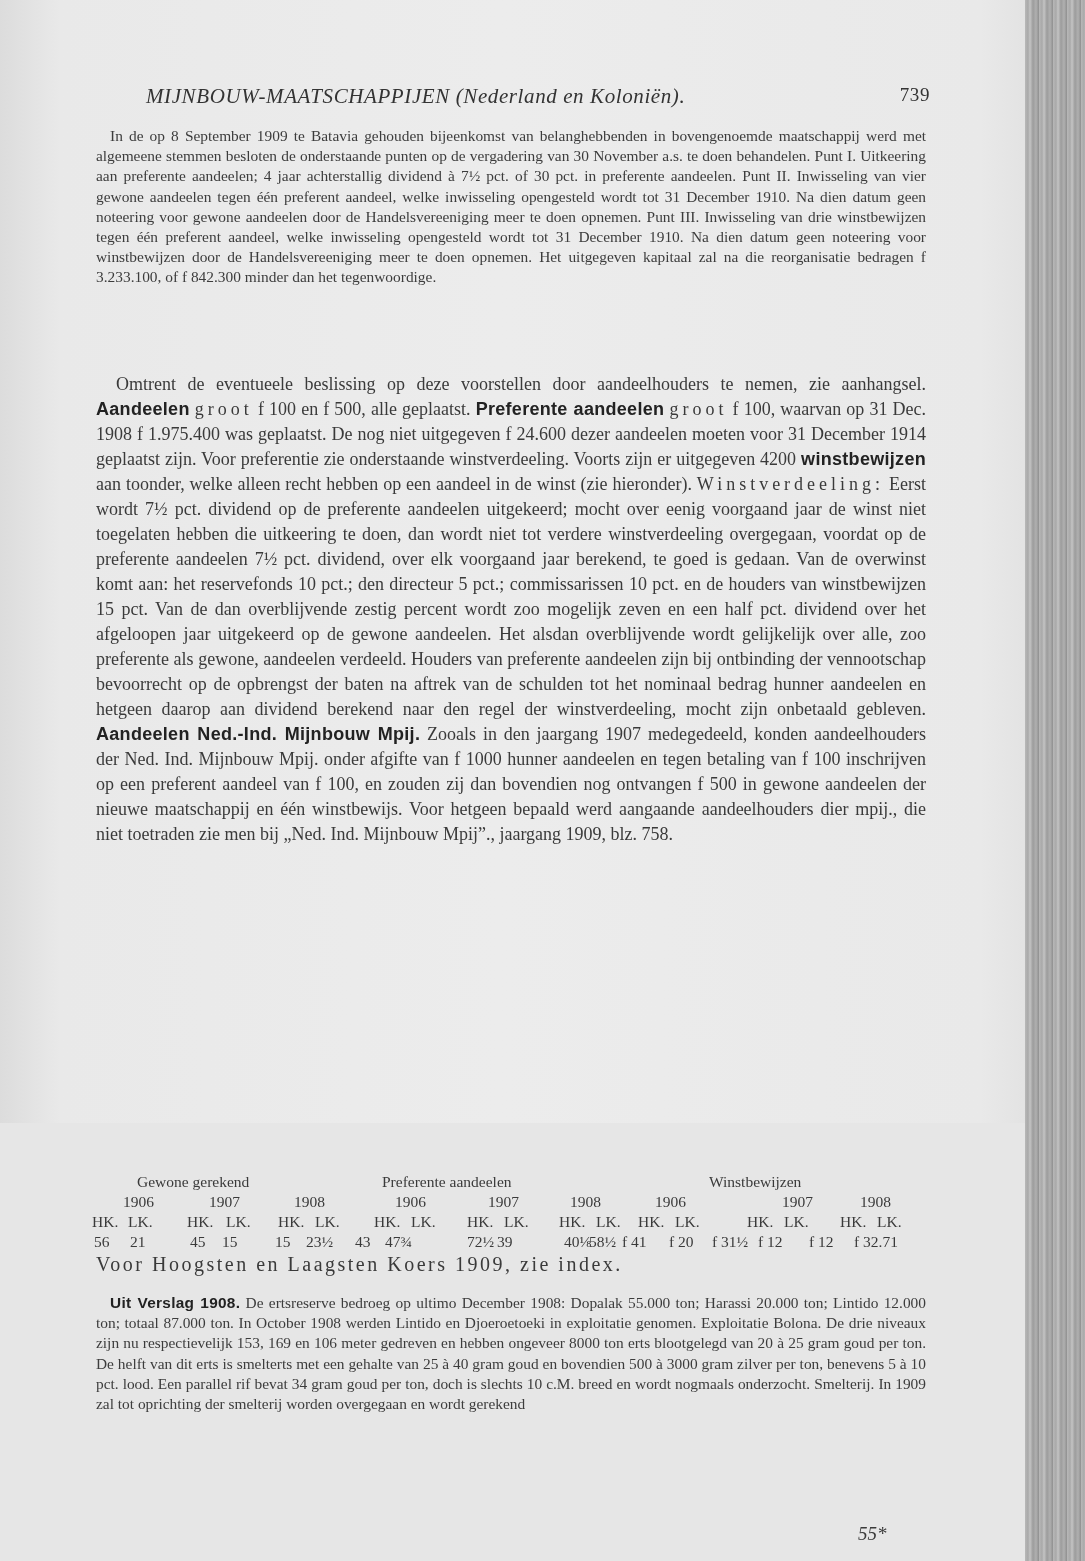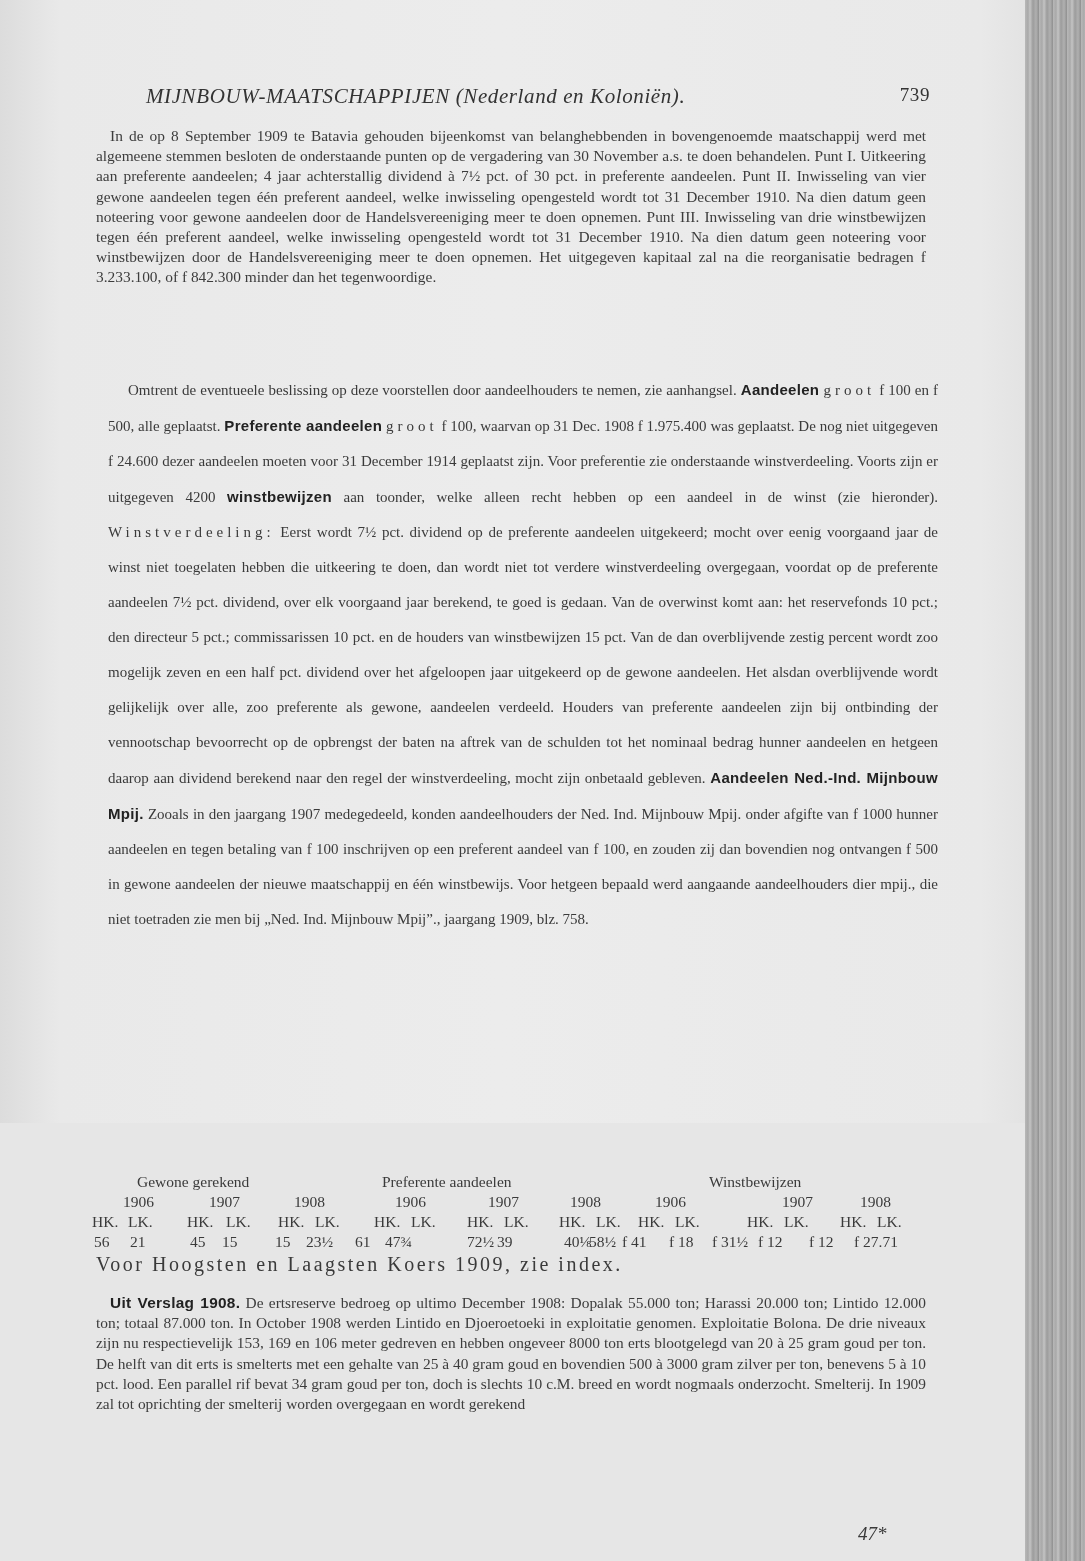--- a/index.html
+++ b/index.html
@@ -7,21 +7,21 @@
        font-family:"Liberation Serif","DejaVu Serif",serif;color:#3a3a3a;}
   .page{position:absolute;left:0;top:0;width:1030px;height:1123px;
         background:linear-gradient(to right,#dcdcdc 0px,#e9e9e9 60px,#ececec 500px,#e9e9e9 980px,#e2e2e2 1030px);}
   .gutter{position:absolute;left:1025px;top:0;width:60px;height:1561px;
         background:repeating-linear-gradient(to right,#b8b8b8 0px,#a9a9a9 3px,#c4c4c4 5px,#9c9c9c 8px,#b0b0b0 11px,#8f8f8f 14px);}
   .header{position:absolute;left:146px;top:84px;width:790px;font-size:21px;font-style:italic;
           letter-spacing:0.6px;color:#333;white-space:nowrap;}
   .header .pno{position:absolute;right:6px;top:0;font-style:normal;font-size:19px;}
   .small{position:absolute;left:96px;width:830px;font-size:15.4px;line-height:20.2px;
          text-align:justify;text-indent:14px;color:#3c3c3c;}
-  .body{position:absolute;left:108px;width:830px;font-size:15px;line-height:35px;
+  .body{position:absolute;left:96px;width:830px;font-size:18px;line-height:25px;
         text-align:justify;text-indent:20px;color:#3a3a3a;}
   .b{font-family:"Liberation Sans","DejaVu Sans",sans-serif;font-weight:bold;color:#222;letter-spacing:0.3px;}
   .sp{letter-spacing:4px;}
   .table-title{position:absolute;left:96px;top:1150px;width:830px;text-align:center;font-size:16px;letter-spacing:0.5px;}
   .tbl{position:absolute;left:92px;top:1172px;width:840px;font-size:15.5px;line-height:20px;}
   .row{position:relative;height:20px;white-space:nowrap;}
   .row span{position:absolute;}
   .index-note{position:absolute;left:96px;top:1253px;width:830px;text-align:left;font-size:20px;letter-spacing:2.5px;}
   .footer{position:absolute;left:858px;top:1523px;font-size:19px;font-style:italic;}
 </style>
@@ -77,35 +77,35 @@
       <span style="left:748px">HK.</span>
       <span style="left:785px">LK.</span>
     </div>
     <div class="row">
       <span style="left:2px">56</span>
       <span style="left:38px">21</span>
       <span style="left:98px">45</span>
       <span style="left:130px">15</span>
       <span style="left:183px">15</span>
       <span style="left:214px">23½</span>
-      <span style="left:263px">61</span>
+      <span style="left:263px">43</span>
       <span style="left:293px">47¾</span>
       <span style="left:375px">72½</span>
       <span style="left:405px">39</span>
       <span style="left:472px">40⅛</span>
       <span style="left:497px">58½</span>
       <span style="left:530px">f 41</span>
-      <span style="left:577px">f 18</span>
+      <span style="left:577px">f 20</span>
       <span style="left:620px">f 31½</span>
       <span style="left:666px">f 12</span>
       <span style="left:717px">f 12</span>
-      <span style="left:762px">f 27.71</span>
+      <span style="left:762px">f 32.71</span>
     </div>
   </div>
 
   <div class="index-note">Voor Hoogsten en Laagsten Koers 1909, zie index.</div>
 
   <p class="small" style="top:1283px;margin:10px 0 0 0;"><span class="b">Uit Verslag 1908.</span> <span>De ertsreserve bedroeg op ultimo December 1908: Dopalak 55.000 ton; Harassi 20.000 ton; Lintido 12.000 ton; totaal 87.000 ton. In October 1908 werden Lintido en Djoeroetoeki in exploitatie genomen. Exploitatie Bolona. De drie niveaux zijn nu respectievelijk 153, 169 en 106 meter gedreven en hebben ongeveer 8000 ton erts blootgelegd van 20 à 25 gram goud per ton. De helft van dit erts is smelterts met een gehalte van 25 à 40 gram goud en bovendien 500 à 3000 gram zilver per ton, benevens 5 à 10 pct. lood. Een parallel rif bevat 34 gram goud per ton, doch is slechts 10 c.M. breed en wordt nogmaals onderzocht. Smelterij. In 1909 zal tot oprichting der smelterij worden overgegaan en wordt gerekend</span></p>
 
-  <div class="footer">47*</div>
+  <div class="footer">55*</div>
 </div>
 
 <div class="gutter"></div>
 
 </body></html>

